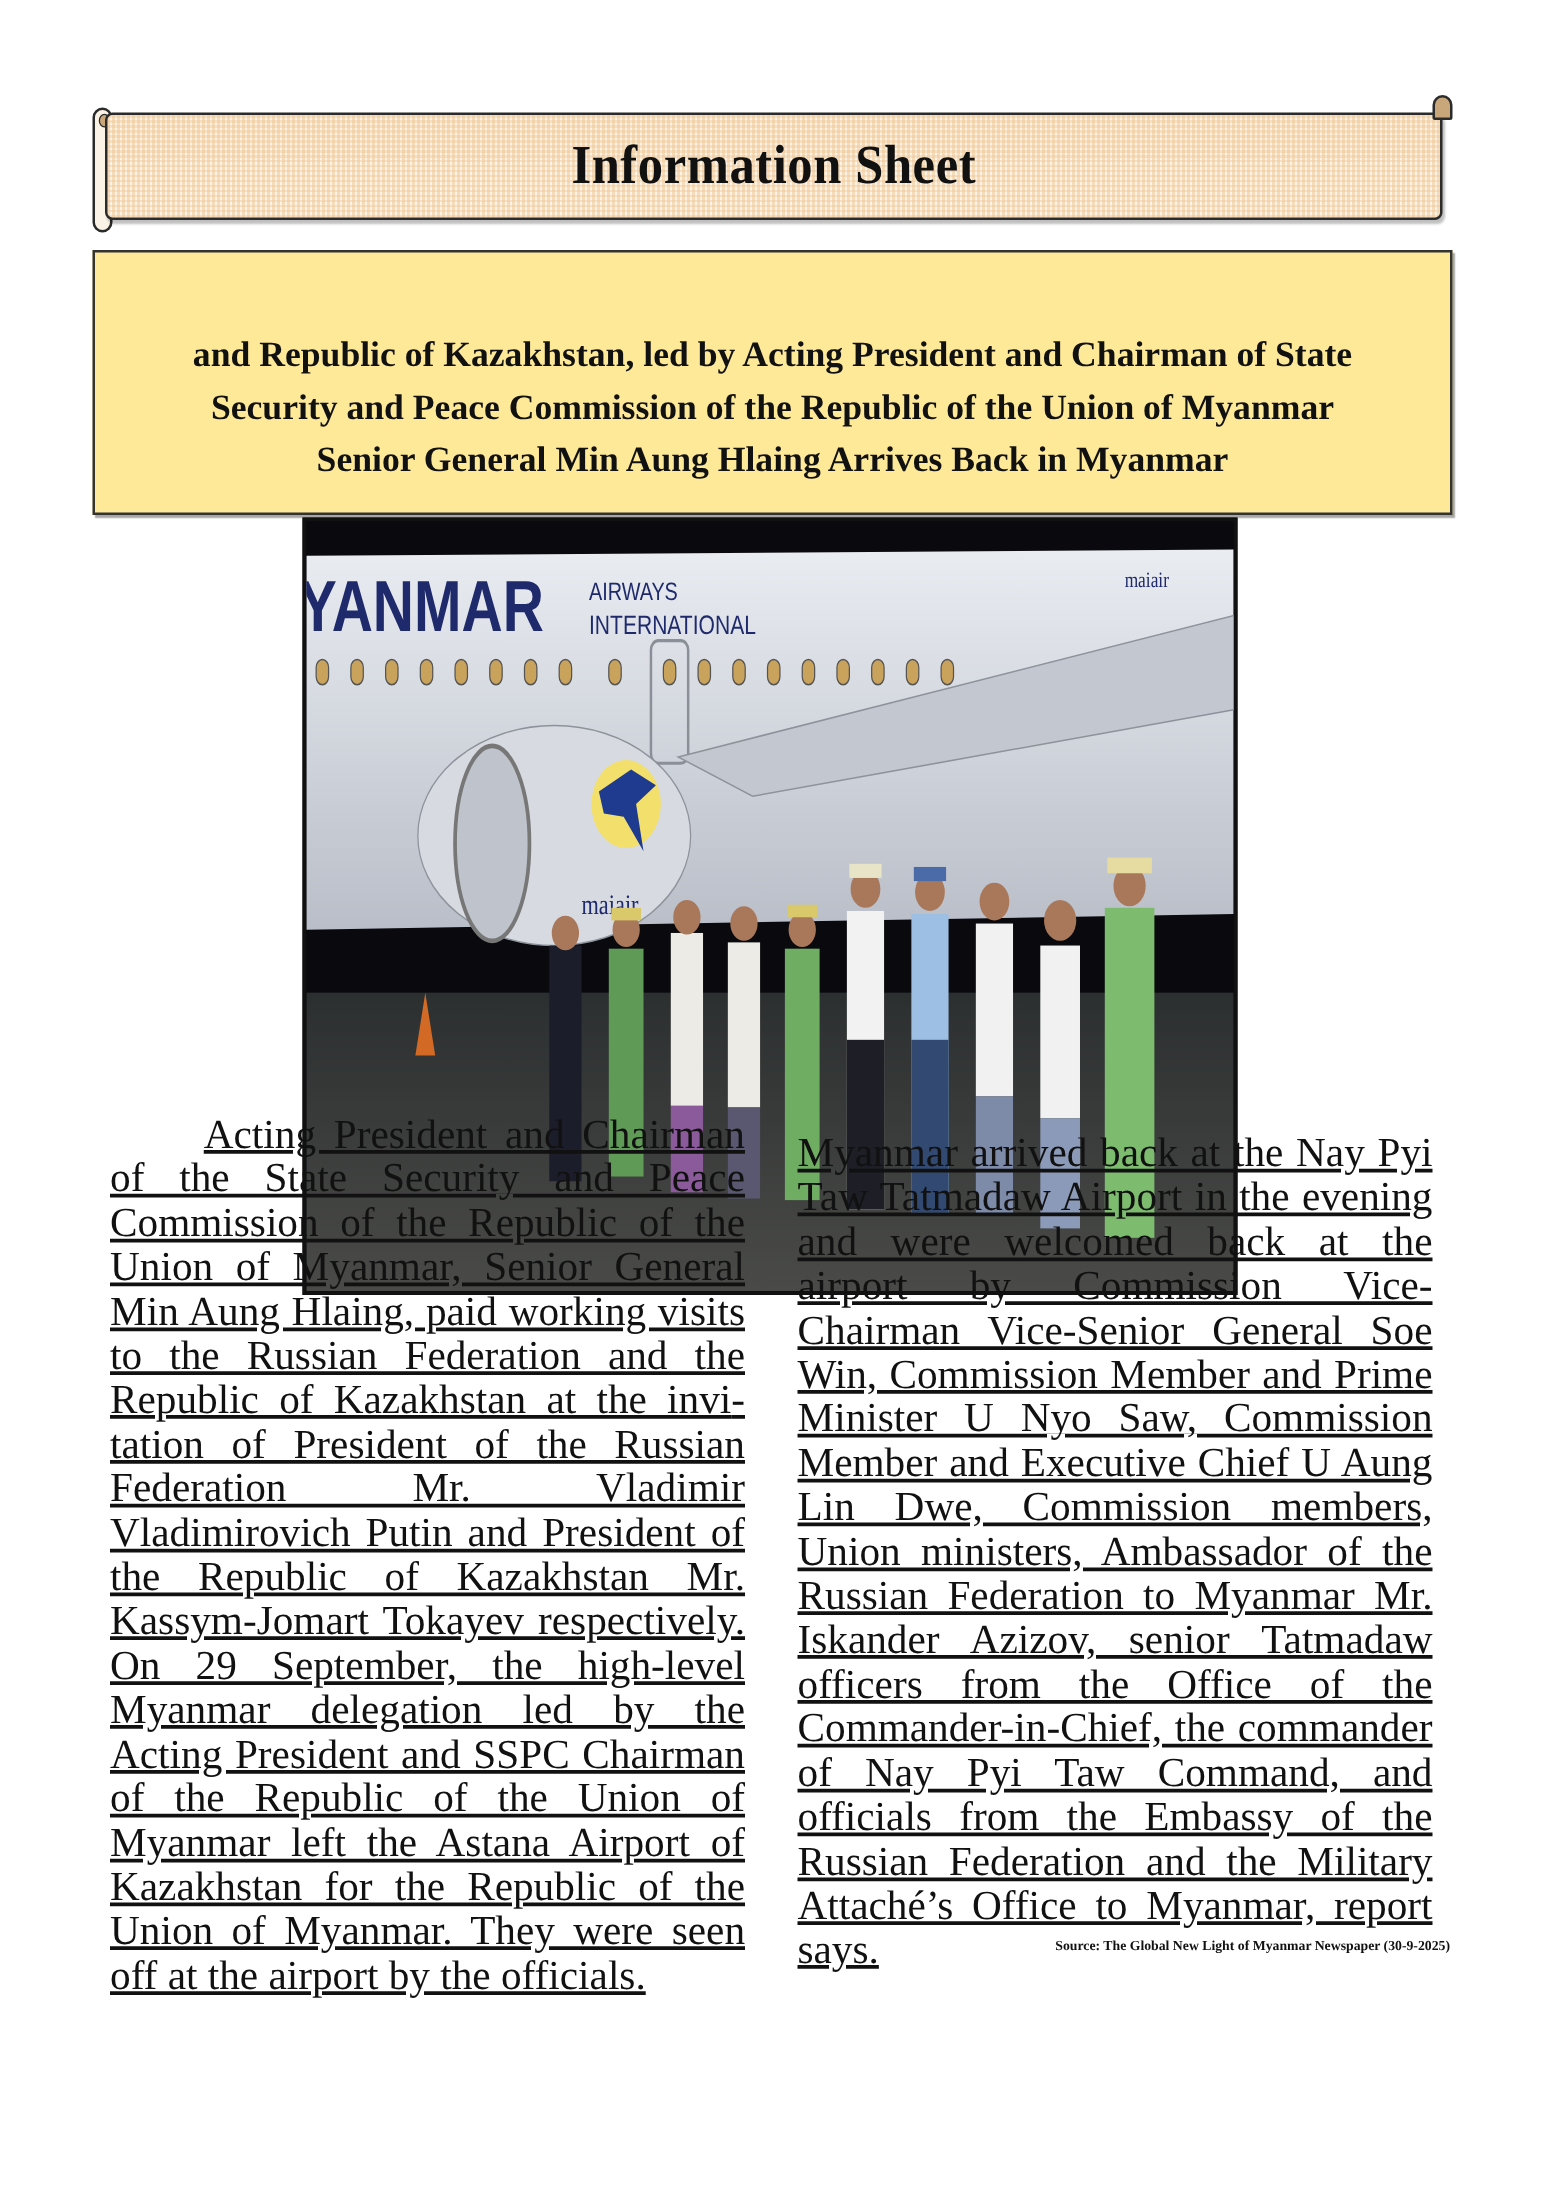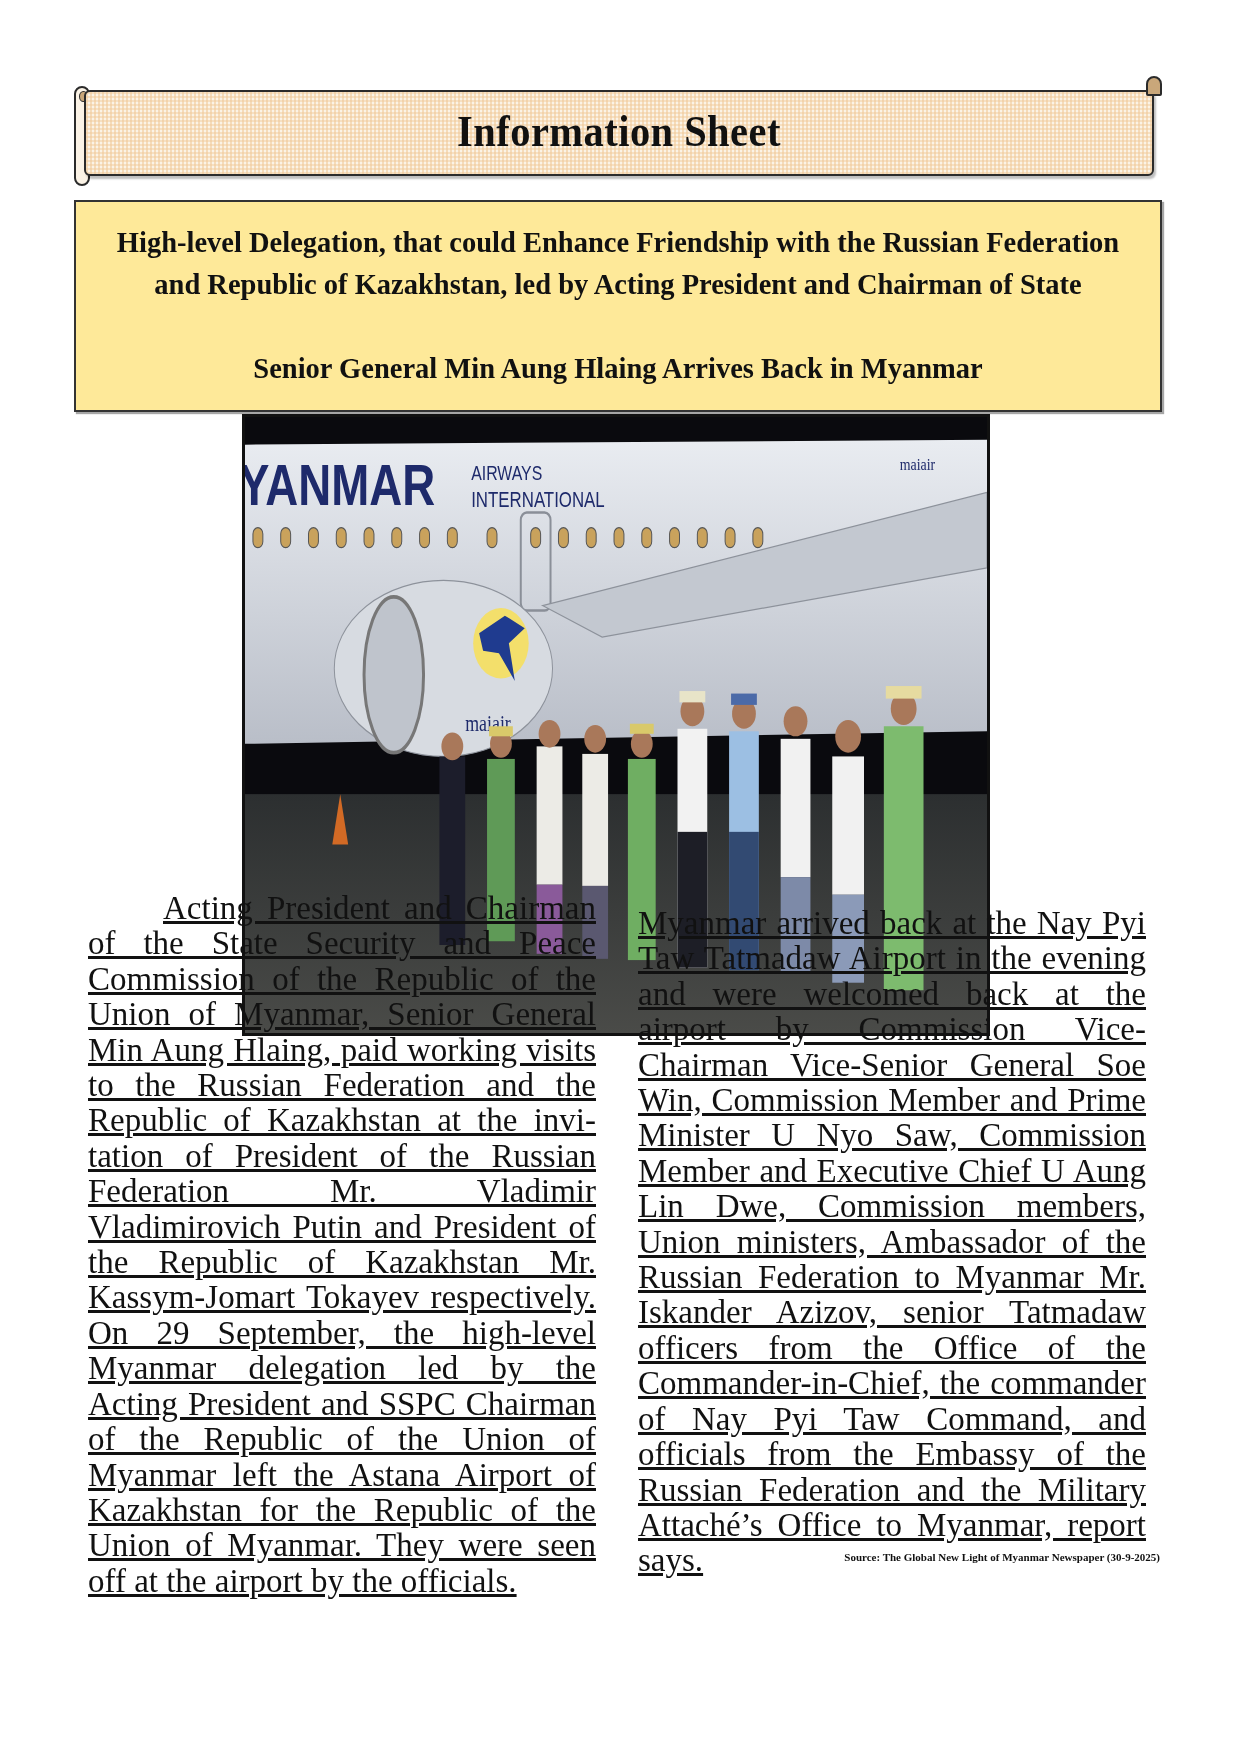--- a/index.html
+++ b/index.html
@@ -76,23 +76,23 @@
 <div class="banner">
   <div class="scroll-left"></div>
   <div class="banner-body">
     <div class="banner-title">Information Sheet</div>
   </div>
   <div class="scroll-right"></div>
 </div>
 
 <div class="headline-box">
   <h1 class="headline">
-    <span>High-level Delegation, that could Enhance Friendship with the Russian Federation</span><br>
+    <br>
     <span>and Republic of Kazakhstan, led by Acting President and Chairman of State</span><br>
-    <br>
+    <span>Security and Peace Commission of the Republic of the Union of Myanmar</span><br>
     <span>Senior General Min Aung Hlaing Arrives Back in Myanmar</span>
   </h1>
 </div>
 
 <div class="photo" title="Senior General Min Aung Hlaing shaking hands with officials in a welcoming line beside a Myanmar Airways International aircraft at night">
   <svg viewBox="0 0 748 490" preserveAspectRatio="none">
     <defs>
       <linearGradient id="fuselage" x1="0" y1="0" x2="0" y2="1">
         <stop offset="0" stop-color="#e9ecf1"></stop>
         <stop offset="1" stop-color="#b9bec8"></stop>

